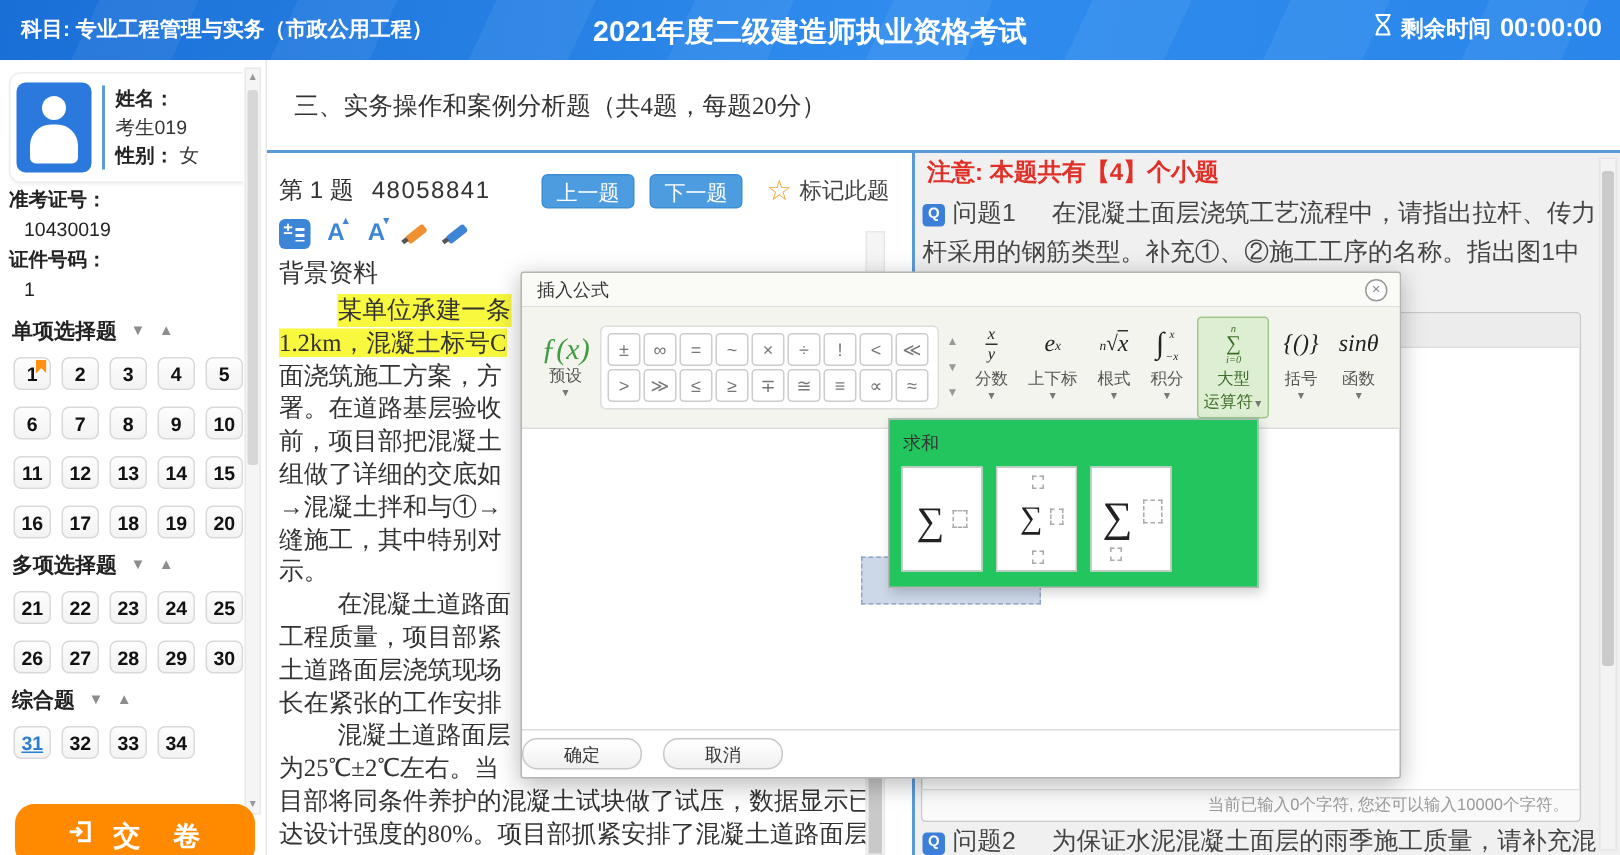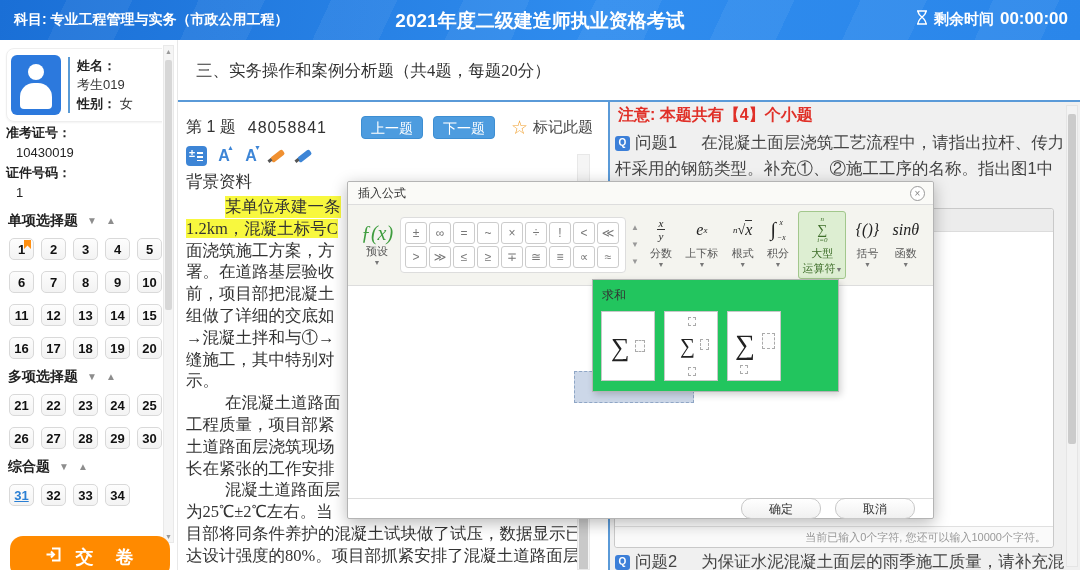--- a/index.html
+++ b/index.html
@@ -143,22 +143,22 @@
   .o1 .sg{position:absolute;left:9px;top:20px;font-size:26px}
   .o2 .sg{position:absolute;left:15px;top:22px;font-size:21px}
   .o3 .sg{position:absolute;left:7px;top:17px;font-size:28px}
   .ph{position:absolute;border:1px dashed #aaa;background:#fdfdfd}
   .o1 .p-r{width:10px;height:12px;right:9px;top:28px}
   .o2 .p-t{width:8px;height:9px;left:23px;top:5px}
   .o2 .p-r2{width:9px;height:11px;left:35px;top:27px}
   .o2 .p-b{width:8px;height:9px;left:23px;top:55px}
   .o3 .p-rbig{width:13px;height:16px;left:34px;top:21px}
   .o3 .p-b2{width:8px;height:9px;left:12px;top:53px}
-  .dlg-footer{position:absolute;left:0;bottom:0;width:100%;height:20px;border-top:1px solid #ddd;display:flex;
-    justify-content:flex-end;align-items:center;gap:14px;padding-right:18px}
+  .dlg-footer{position:absolute;left:0;bottom:0;width:100%;height:32px;border-top:1px solid #ddd;display:flex;
+    align-items:center;gap:14px;padding-right:18px}
   .dlg-btn{width:80px;height:21px;border:1px solid #c8c8c8;border-radius:10px;background:linear-gradient(#fff,#f0f0f0);
     font-size:12px;color:#333;cursor:pointer;line-height:18px}
 </style>
 </head>
 <body>
 
 <div id="app">
 
   <header class="header">
     <div class="hdr-subject">

